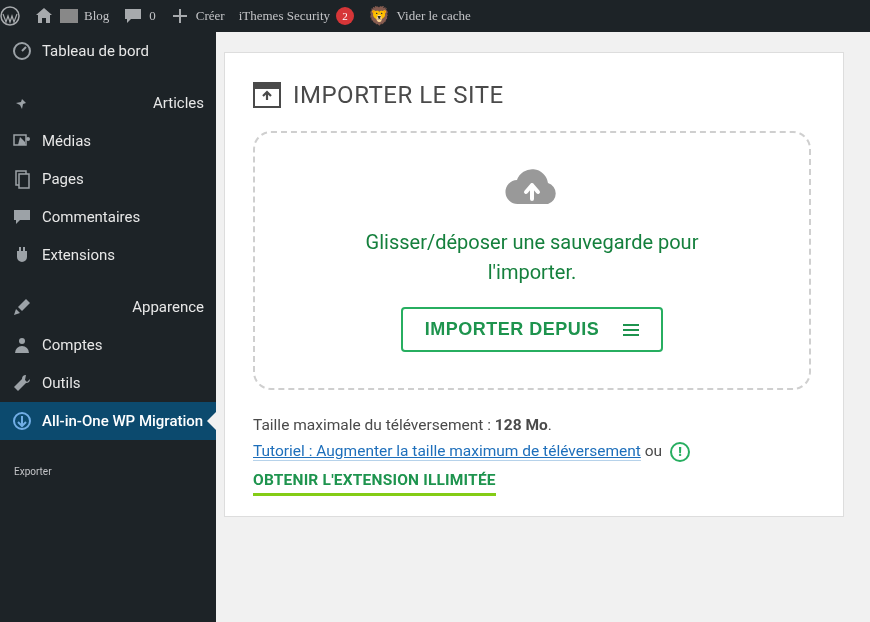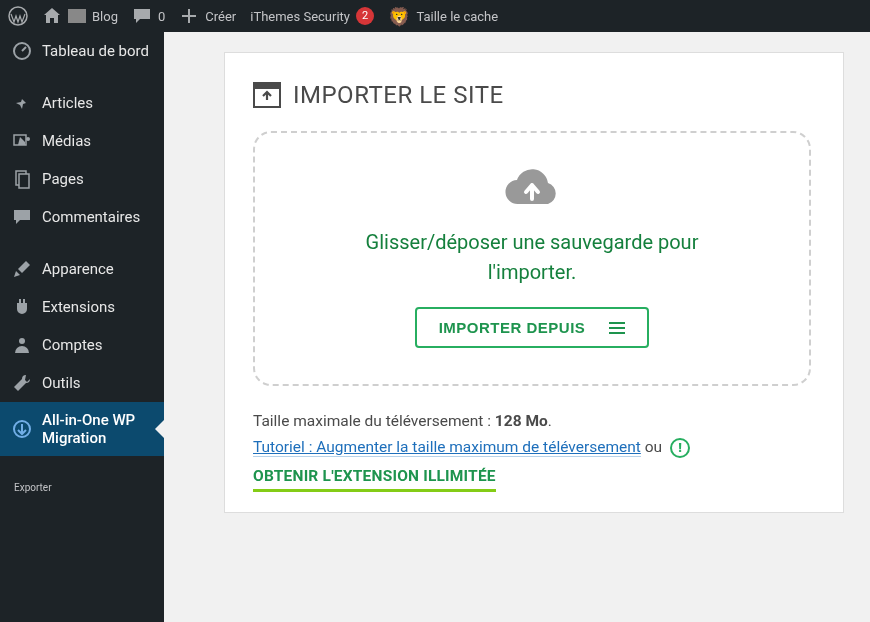--- a/index.html
+++ b/index.html
@@ -12,22 +12,23 @@
     position: relative;
   }
   
   .adminbar {
     background: #1d2327;
     color: #c3c4c7;
     height: 32px;
     display: flex;
     align-items: center;
     font-size: 13px;
-    padding: 0 8px;
+    padding: 0 0;
     gap: 14px;
+    font-family: Liberation Serif, serif;
   }
   .adminbar .ab-item {
     display: flex;
     align-items: center;
     gap: 6px;
     cursor: pointer;
     color: #c3c4c7;
   }
   .adminbar svg { width: 20px; height: 20px; fill: #a7aaad; }
   .adminbar .badge {
@@ -40,35 +41,35 @@
     font-size: 11px;
     text-align: center;
     padding: 0 5px;
   }
   .adminbar .brave { font-size: 18px; }
   
   .sidebar {
     position: absolute;
     top: 32px;
     left: 0;
-    width: 164px;
+    width: 216px;
     bottom: 0;
     background: #1d2327;
     color: #fff;
     font-size: 15px;
   }
   .sidebar-item {
     display: flex;
     align-items: center;
     gap: 10px;
     padding: 9px 12px;
     color: #e7e7e7;
     cursor: pointer;
   }
-  .sidebar-item.gap-before { margin-top: 14px; }
+  .sidebar-item.gap-before { margin-top: 14px; justify-content: space-between; }
   .sidebar-item .micon { width: 20px; height: 20px; display: flex; align-items: center; justify-content: center; }
   .sidebar-item .micon svg { width: 20px; height: 20px; fill: #9ca2a7; }
   .sidebar-item.active {
     background: #0c4a6e;
     color: #fff;
     font-weight: 500;
     position: relative;
   }
   .sidebar-item.active .micon svg { fill: #72aee6; }
   .sidebar-item.active::after {
@@ -129,21 +130,21 @@
     max-width: 420px;
   }
   .import-btn {
     display: inline-flex;
     align-items: center;
     gap: 24px;
     border: 2px solid #27ae60;
     color: #1e944e;
     background: #fff;
     font-weight: 700;
-    font-size: 15px;
+    font-size: 18px;
     letter-spacing: 0.5px;
     padding: 10px 22px;
     border-radius: 4px;
     cursor: pointer;
   }
   .import-btn .hamburger {
     display: inline-flex;
     flex-direction: column;
     gap: 3px;
   }
@@ -219,21 +220,21 @@
         <path d="M9 3h2v6h6v2h-6v6H9v-6H3V9h6z"></path>
       </svg>
     <span>Créer</span>
   </div>
   <div class="ab-item">
     <span>iThemes Security</span>
     <span class="badge">2</span>
   </div>
   <div class="ab-item">
     <span class="brave">🦁</span>
-    <span>Taille le cache</span>
+    <span>Vider le cache</span>
   </div>
 </div>
 
 <div class="sidebar">
   <div class="sidebar-item">
     <span class="micon">
         <svg viewBox="0 0 20 20">
           <circle cx="10" cy="10" r="8" fill="none" stroke="#9ca2a7" stroke-width="2"></circle>
           <path d="M10 10l4-4" stroke="#9ca2a7" stroke-width="2"></path>
         </svg>
@@ -268,36 +269,36 @@
     <span>Pages</span>
   </div>
   <div class="sidebar-item">
     <span class="micon">
         <svg viewBox="0 0 20 20">
           <path d="M2 3h16v10H8l-4 4v-4H2z"></path>
         </svg>
       </span>
     <span>Commentaires</span>
   </div>
+  <div class="sidebar-item">
+    <span class="micon">
+        <svg viewBox="0 0 20 20">
+          <path d="M7 2v4H5v6a5 5 0 0010 0V6h-2V2h-2v4H9V2z"></path>
+        </svg>
+      </span>
+    <span>Extensions</span>
+  </div>
   <div class="sidebar-item gap-before">
     <span class="micon">
         <svg viewBox="0 0 20 20">
           <path d="M14 2l4 4-8 8-4-4z"></path>
           <path d="M4 12l-2 6 6-2z"></path>
         </svg>
       </span>
     <span>Apparence</span>
-  </div>
-  <div class="sidebar-item">
-    <span class="micon">
-        <svg viewBox="0 0 20 20">
-          <path d="M7 2v4H5v6a5 5 0 0010 0V6h-2V2h-2v4H9V2z"></path>
-        </svg>
-      </span>
-    <span>Extensions</span>
   </div>
   <div class="sidebar-item">
     <span class="micon">
         <svg viewBox="0 0 20 20">
           <circle cx="10" cy="6" r="3"></circle>
           <path d="M3 18a7 7 0 0114 0z"></path>
         </svg>
       </span>
     <span>Comptes</span>
   </div>

